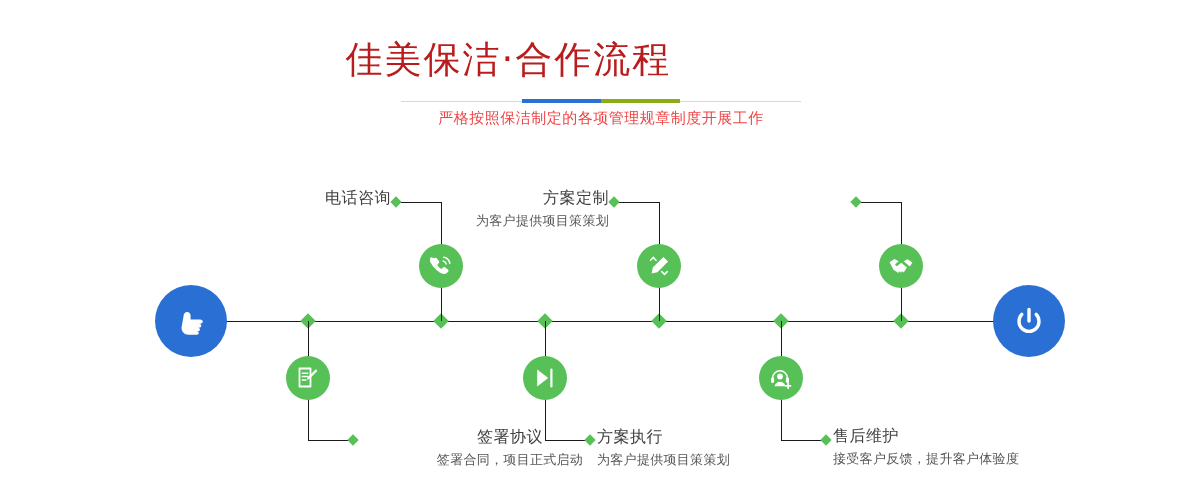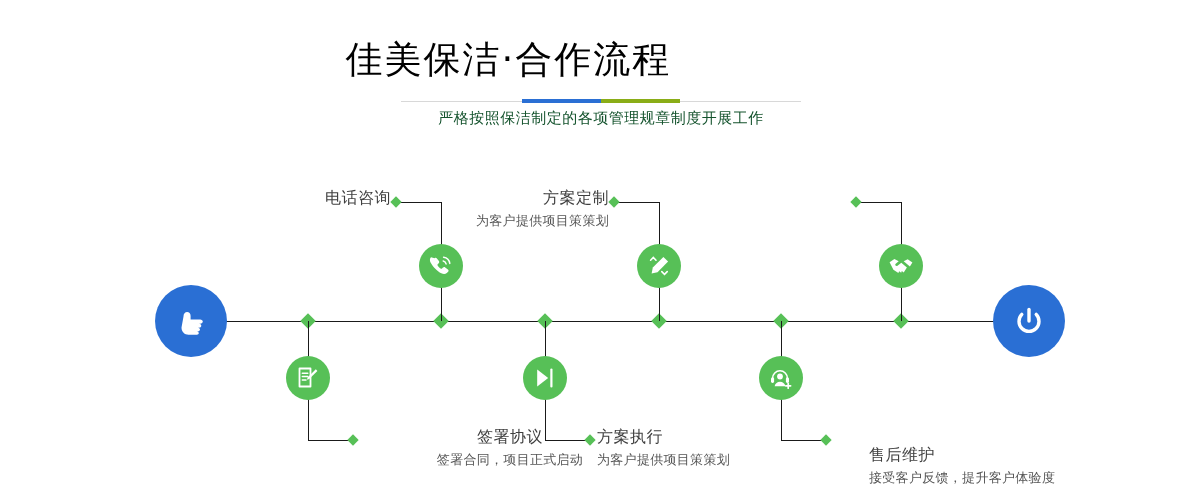--- a/index.html
+++ b/index.html
@@ -10,29 +10,29 @@
     overflow:hidden;
     position:relative;
   }
   #stage{position:absolute;left:0;top:0;width:1202px;height:502px;}
 
   
   .header{position:absolute;left:0;top:0;width:1202px;text-align:center;}
   .title{
     position:absolute;left:0;top:38px;width:1017px;
     font-size:37px;line-height:44px;
-    color:#000000;letter-spacing:2px;font-weight:500;
+    color:#b91c1c;letter-spacing:2px;font-weight:500;
   }
   .divider{position:absolute;left:401px;top:99px;width:400px;height:4px;}
   .divider .rule{position:absolute;left:0;top:1.5px;width:400px;height:1px;background:#d8d8d8;}
   .divider .seg-blue{position:absolute;left:121px;top:0;width:79px;height:4px;background:#2a6fd4;}
   .divider .seg-green{position:absolute;left:200px;top:0;width:79px;height:4px;background:#8aad17;}
   .subtitle{
     position:absolute;left:0;top:107px;width:1202px;
-    font-size:15px;line-height:22px;color:#14532d;letter-spacing:.5px;
+    font-size:15px;line-height:22px;color:#ef4444;letter-spacing:.5px;
   }
 
   
   .axis{position:absolute;left:205px;top:321px;width:825px;height:1px;background:#1a1a1a;}
 
   .endcap{
     position:absolute;width:72px;height:72px;border-radius:50%;
     background:#2a6fd4;display:flex;align-items:center;justify-content:center;
   }
   .endcap.left{left:155px;top:285px;}
@@ -190,18 +190,18 @@
         <path fill="none" stroke="#ffffff" stroke-width="1.6" d="M4.6 13.2a7.4 7.4 0 1 1 14.8 0"></path>
         <rect x="3" y="12.4" width="3.1" height="5.6" rx="1.4" fill="#ffffff"></rect>
         <rect x="17.9" y="12.4" width="3.1" height="5.6" rx="1.4" fill="#ffffff"></rect>
         <circle cx="12" cy="11.5" r="2.9" fill="#ffffff"></circle>
         <path fill="#ffffff" d="M6.6 21.2c.6-2.8 2.8-4.5 5.4-4.5s4.8 1.7 5.4 4.5z"></path>
         <line x1="20.2" y1="18.4" x2="20.2" y2="23.2" stroke="#ffffff" stroke-width="1.7" stroke-linecap="round"></line>
         <line x1="17.8" y1="20.8" x2="22.6" y2="20.8" stroke="#ffffff" stroke-width="1.7" stroke-linecap="round"></line>
       </svg>
     </span>
   </div>
-  <div class="lbl left-al" style="left:833px;top:445px;width:330px;margin-left:36px;">
+  <div class="lbl left-al" style="left:833px;top:426px;width:330px;">
     <div class="t">售后维护</div>
     <div class="d">接受客户反馈，提升客户体验度</div>
   </div>
 
 </div>
 
 </body></html>

